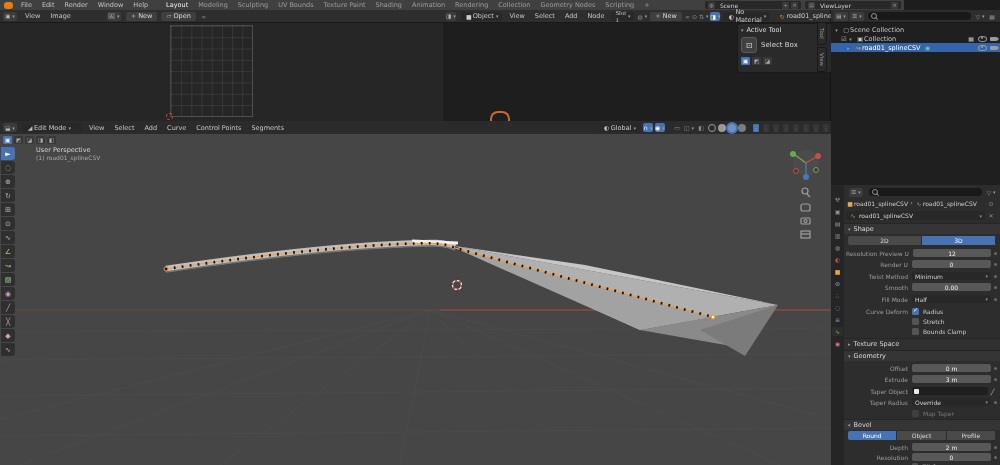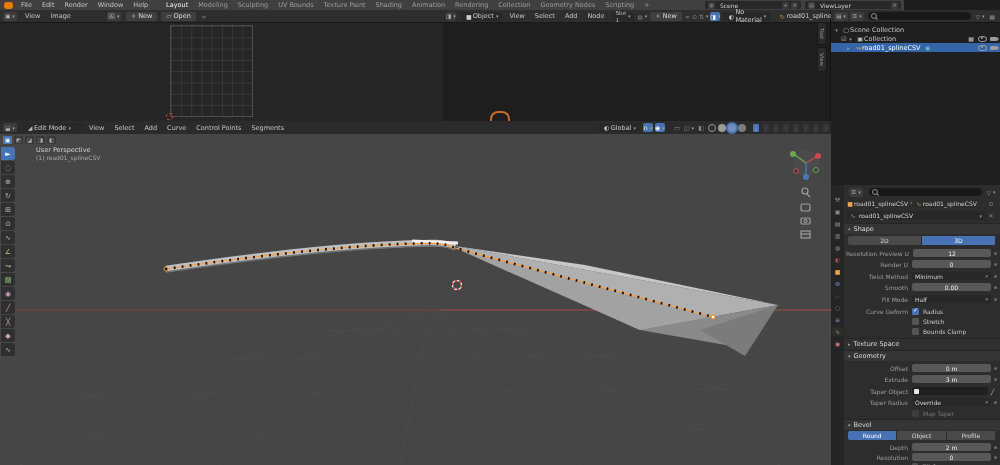--- a/index.html
+++ b/index.html
@@ -183,20 +183,34 @@
           <span class="oic">◐</span>
           <span>No Material</span>
         </span>
       <span class="dddark" style="background:transparent;">
           <span class="oic" style="color:#c98a3d;">↻</span>
           <span>road01_splineCSV</span>
         </span>
       <span class="icbox dim arr">⋮</span>
     </div>
 
+    <div id="ntool-panel" class="abs">
+      <div class="row">
+          <span class="ptitle caret-d">Active Tool</span>
+        </div>
+      <div class="row" style="margin-top:3px;">
+        <span class="toolslot">⊡</span>
+        <span style="margin-left:4px;color:#d5d5d5;">Select Box</span>
+      </div>
+      <div class="row" style="margin-top:4px;">
+        <span class="seg-ic on">▣</span>
+        <span class="seg-ic">◩</span>
+        <span class="seg-ic">◪</span>
+      </div>
+    </div>
     <div class="vtabs abs">
       <div class="vtab">Tool</div>
       <div class="vtab">View</div>
     </div>
   </div>
   <div id="arc-decor" class="abs"></div>
 
   <div id="outliner" class="abs">
     <div id="outl-head">
       <span class="etype arr" style="margin:0 1px;">▤</span>

